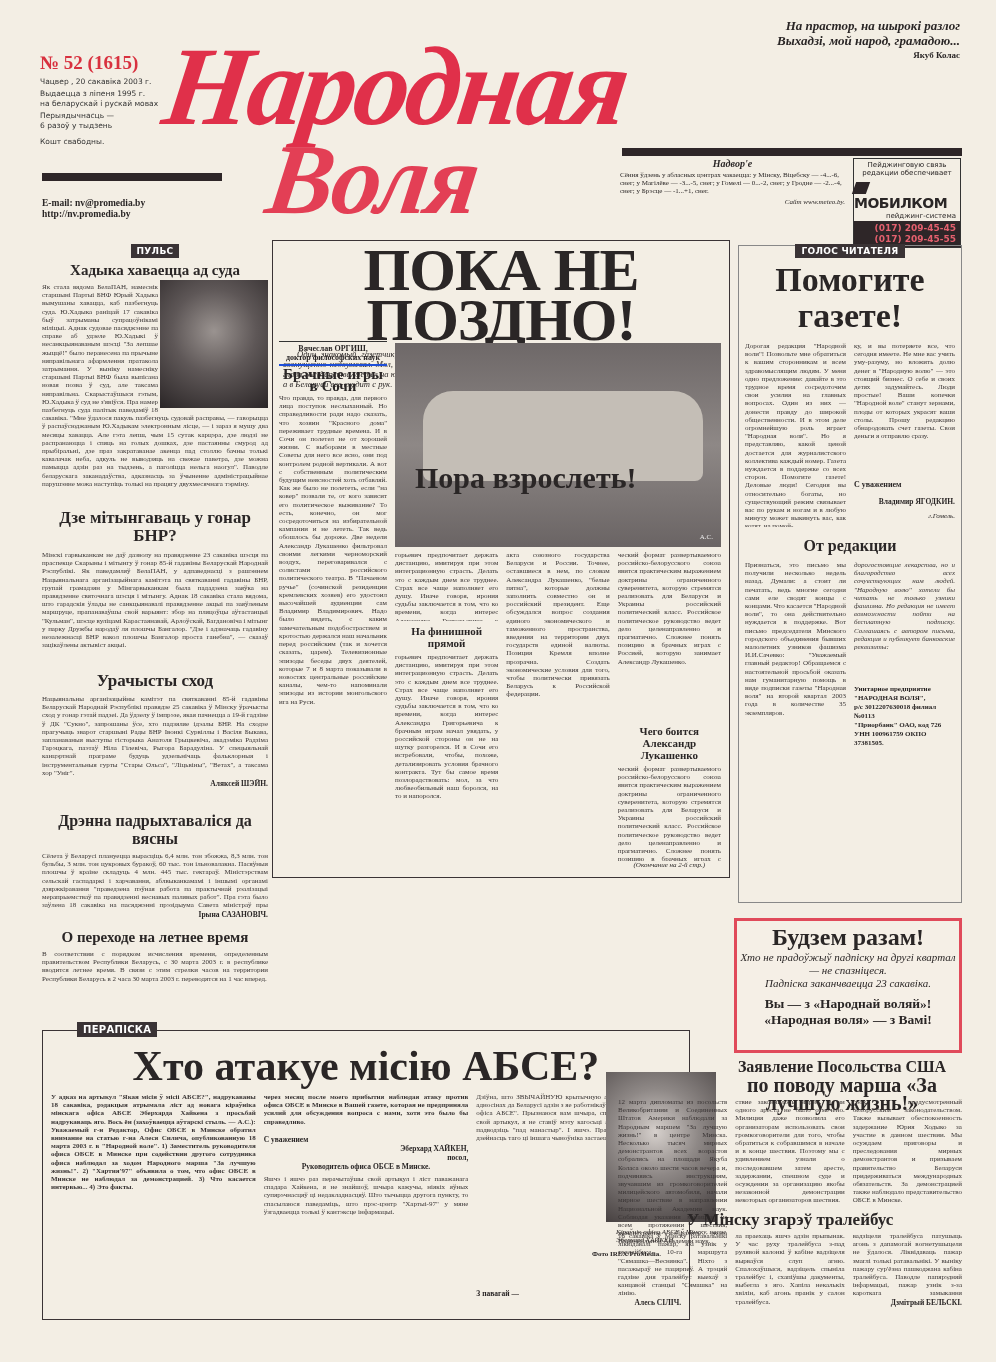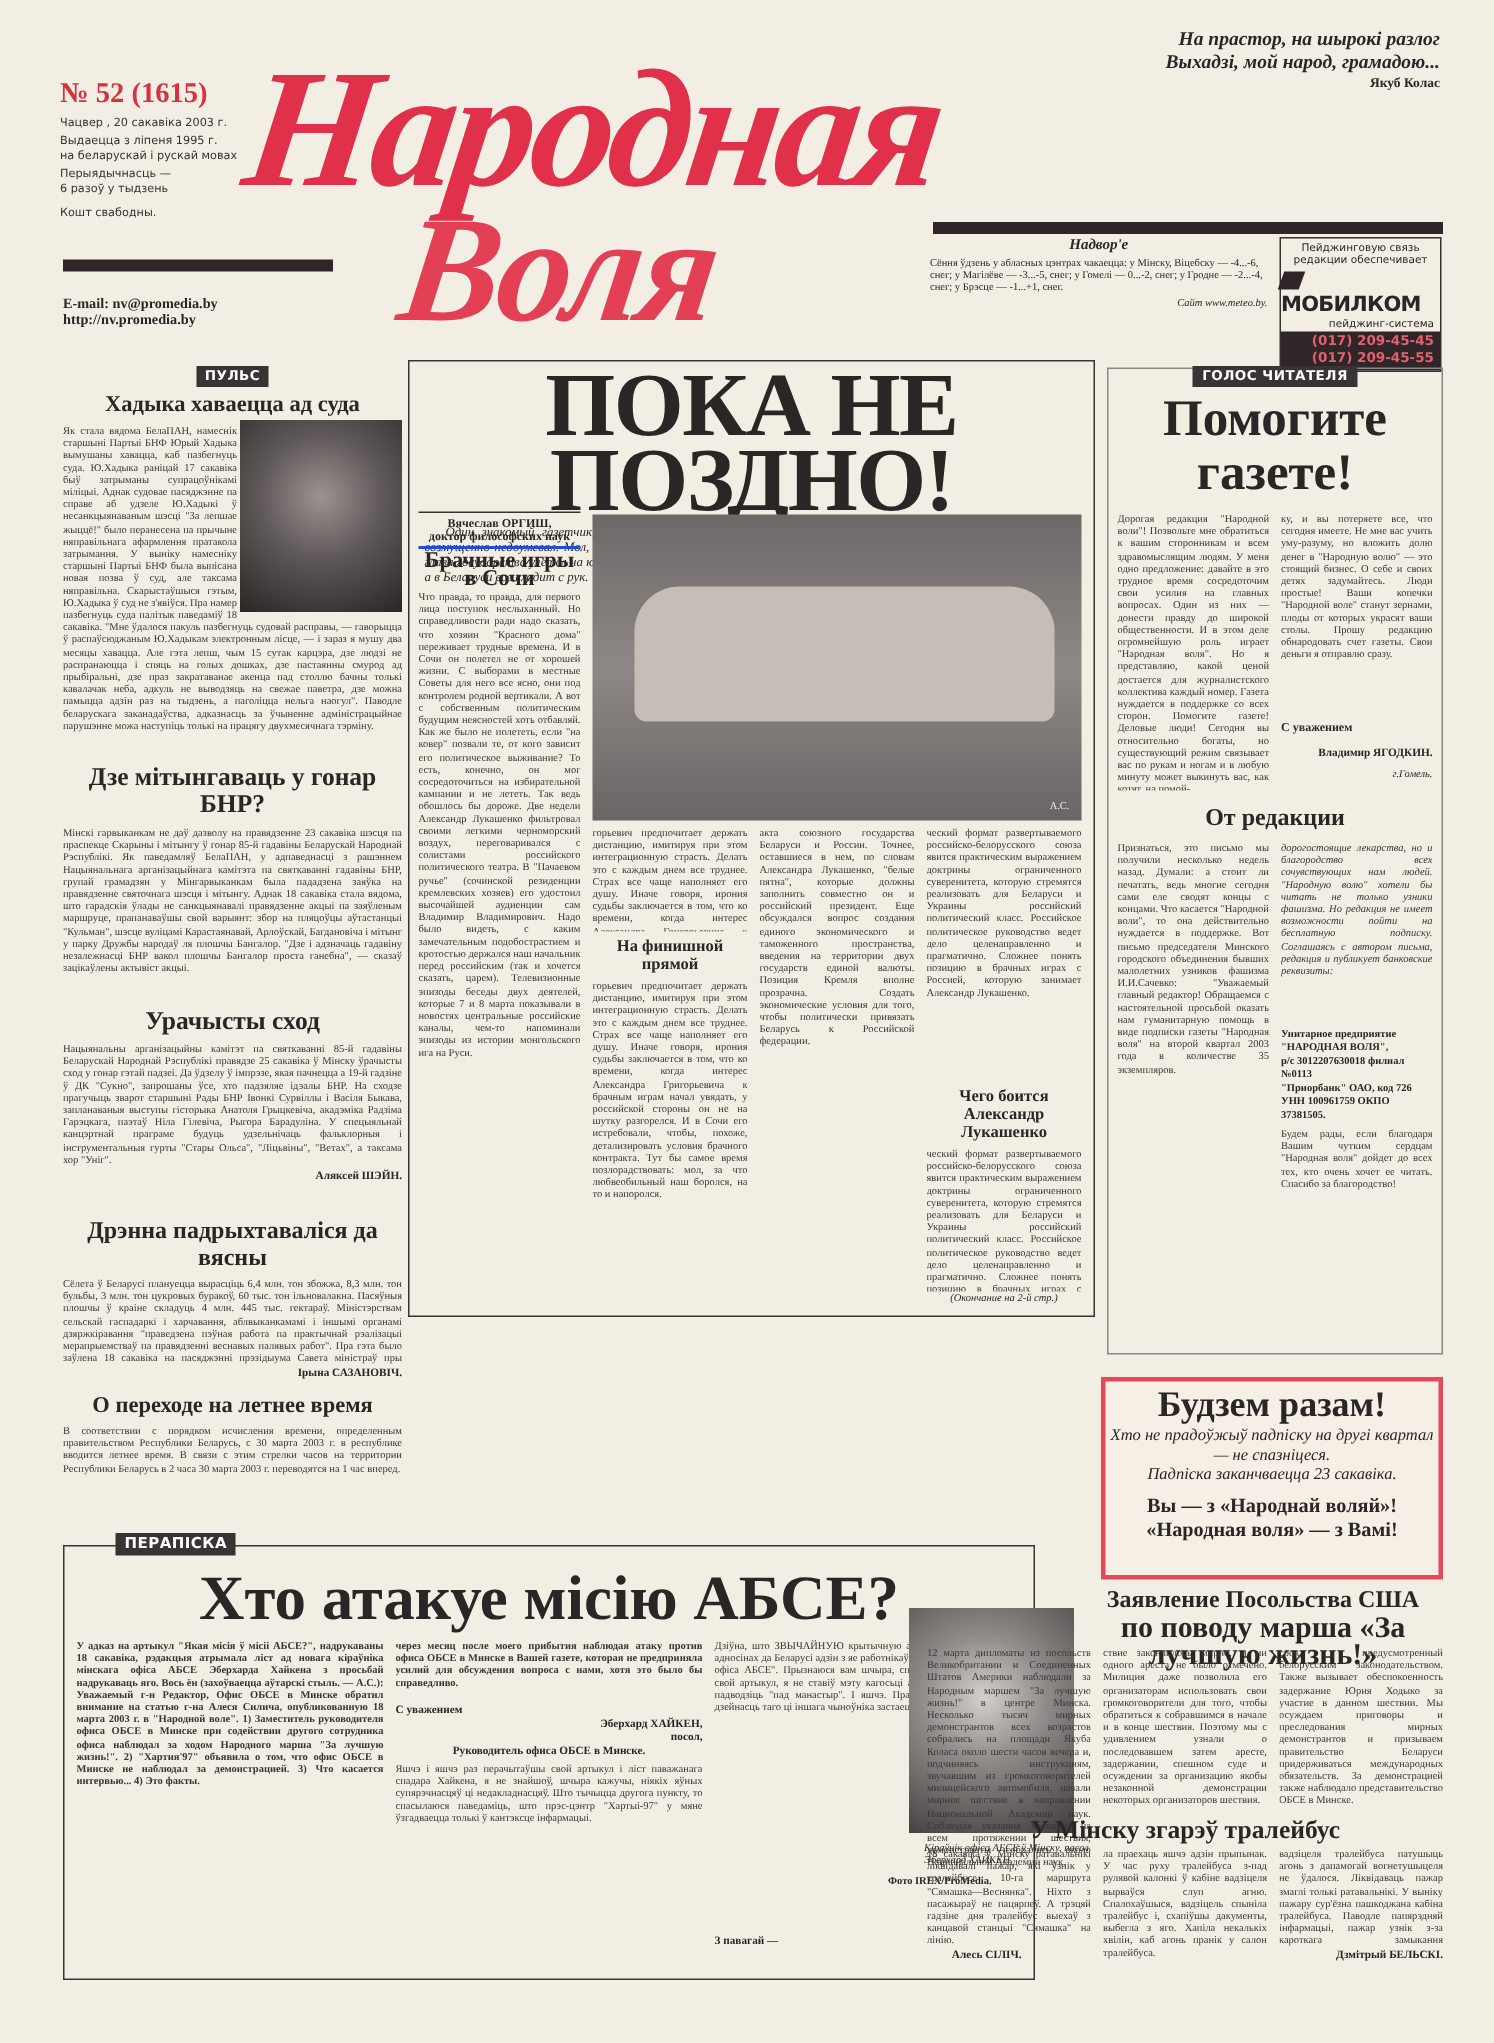--- a/index.html
+++ b/index.html
@@ -97,20 +97,21 @@
   <div class="abs" style="left:6px;top:100px;width:108px">
     <div style="border-top:1px solid #333;border-bottom:2px solid #1d4ed8;text-align:center;font-size:8px;font-weight:bold;padding:2px 0;line-height:9px">
       <div>Вячеслав ОРГИШ,</div>
       <div>доктор философских наук</div>
     </div>
     <div class="h2" style="font-size:15px;line-height:12px;margin:2px 0">Брачные игры в Сочи</div>
     <div class="txt" style="height:495px;overflow:hidden">Что правда, то правда, для первого лица поступок неслыханный. Но справедливости ради надо сказать, что хозяин "Красного дома" переживает трудные времена. И в Сочи он полетел не от хорошей жизни. С выборами в местные Советы для него все ясно, они под контролем родной вертикали. А вот с собственным политическим будущим неясностей хоть отбавляй. Как же было не полететь, если "на ковер" позвали те, от кого зависит его политическое выживание? То есть, конечно, он мог сосредоточиться на избирательной кампании и не лететь. Так ведь обошлось бы дороже. Две недели Александр Лукашенко фильтровал своими легкими черноморский воздух, переговаривался с солистами российского политического театра. В "Пачаевом ручье" (сочинской резиденции кремлевских хозяев) его удостоил высочайшей аудиенции сам Владимир Владимирович. Надо было видеть, с каким замечательным подобострастием и кротостью держался наш начальник перед российским (так и хочется сказать, царем). Телевизионные эпизоды беседы двух деятелей, которые 7 и 8 марта показывали в новостях центральные российские каналы, чем-то напоминали эпизоды из истории монгольского ига на Руси.</div>
   </div>
   <div class="abs photo" style="left:122px;top:102px;width:326px;height:204px;background:linear-gradient(180deg,#6e6868 0%,#8e8886 50%,#6a6464 100%)">
     <div class="abs" style="left:28px;top:48px;width:280px;height:90px;background:#c4beb6;border-radius:30px 30px 8px 8px"></div>
+    <div class="abs" style="left:20px;top:120px;font-size:30px;font-weight:bold;line-height:30px;color:#2a2626;font-family:'Liberation Serif',serif">Пора взрослеть!</div>
     <div class="abs" style="right:8px;bottom:6px;font-size:7px;color:#eee">А.С.</div>
   </div>
   <div class="abs cols" style="left:122px;top:310px;width:326px">
     <div>
       <div class="txt" style="height:70px;overflow:hidden">горьевич предпочитает держать дистанцию, имитируя при этом интеграционную страсть. Делать это с каждым днем все труднее. Страх все чаще наполняет его душу. Иначе говоря, ирония судьбы заключается в том, что ко времени, когда интерес Александра Григорьевича к брачным играм начал увядать, у российской стороны он не на шутку разгорелся. И в Сочи его истребовали, чтобы, похоже, детализировать условия брачного контракта. Тут бы самое время позлорадствовать: мол, за что любвеобильный наш боролся, на то и напоролся.</div>
       <div class="h2" style="font-size:11px;line-height:12px;margin:4px 0">На финишной прямой</div>
       <div class="txt" style="height:210px;overflow:hidden">горьевич предпочитает держать дистанцию, имитируя при этом интеграционную страсть. Делать это с каждым днем все труднее. Страх все чаще наполняет его душу. Иначе говоря, ирония судьбы заключается в том, что ко времени, когда интерес Александра Григорьевича к брачным играм начал увядать, у российской стороны он не на шутку разгорелся. И в Сочи его истребовали, чтобы, похоже, детализировать условия брачного контракта. Тут бы самое время позлорадствовать: мол, за что любвеобильный наш боролся, на то и напоролся.</div>
     </div>
     <div>
         <div class="txt" style="height:305px;overflow:hidden">акта союзного государства Беларуси и России. Точнее, оставшиеся в нем, по словам Александра Лукашенко, "белые пятна", которые должны заполнить совместно он и российский президент. Еще обсуждался вопрос создания единого экономического и таможенного пространства, введения на территории двух государств единой валюты. Позиция Кремля вполне прозрачна. Создать экономические условия для того, чтобы политически привязать Беларусь к Российской федерации.</div>
@@ -140,21 +141,20 @@
   <div class="cols">
     <div class="txt" style="height:290px;overflow:hidden">Признаться, это письмо мы получили несколько недель назад. Думали: а стоит ли печатать, ведь многие сегодня сами еле сводят концы с концами. Что касается "Народной воли", то она действительно нуждается в поддержке. Вот письмо председателя Минского городского объединения бывших малолетних узников фашизма И.И.Сачевко: "Уважаемый главный редактор! Обращаемся с настоятельной просьбой оказать нам гуманитарную помощь в виде подписки газеты "Народная воля" на второй квартал 2003 года в количестве 35 экземпляров.</div>
     <div>
       <div class="txt" style="height:120px;overflow:hidden;font-style:italic">дорогостоящие лекарства, но и благородство всех сочувствующих нам людей. "Народную волю" хотели бы читать не только узники фашизма. Но редакция не имеет возможности пойти на бесплатную подписку. Соглашаясь с автором письма, редакция и публикует банковские реквизиты:</div>
       <div style="font-size:7px;font-weight:bold;line-height:9px;margin:4px 0">
         <div>Унитарное предприятие "НАРОДНАЯ ВОЛЯ",</div>
         <div>р/с 3012207630018 филиал №0113</div>
         <div>"Приорбанк" ОАО, код 726</div>
         <div>УНН 100961759 ОКПО 37381505.</div>
       </div>
-      <div class="txt" style="height:80px;overflow:hidden">Будем рады, если благодаря Вашим чутким сердцам "Народная воля" дойдет до всех тех, кто очень хочет ее читать. Спасибо за благородство!</div>
     </div>
   </div>
 </div>
 
 <div class="abs subscribe">
   <h3 class="h2">Будзем разам!</h3>
   <div class="it">Хто не прадоўжыў падпіску на другі квартал — не спазніцеся.</div>
   <div class="it">Падпіска заканчваецца 23 сакавіка.</div>
   <div class="bold">Вы — з «Народнай воляй»!</div>
   <div class="bold" style="margin-top:0">«Народная воля» — з Вамі!</div>

